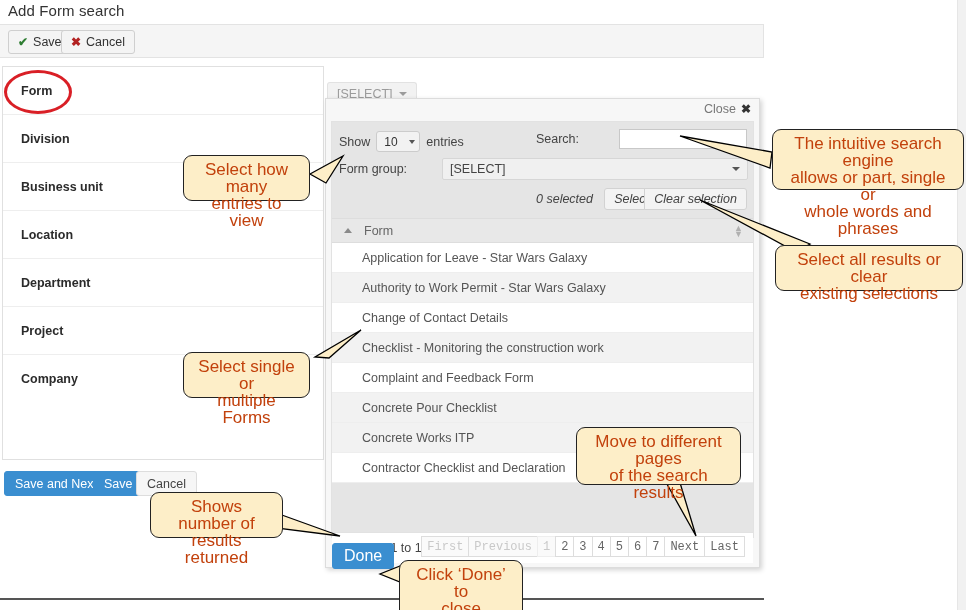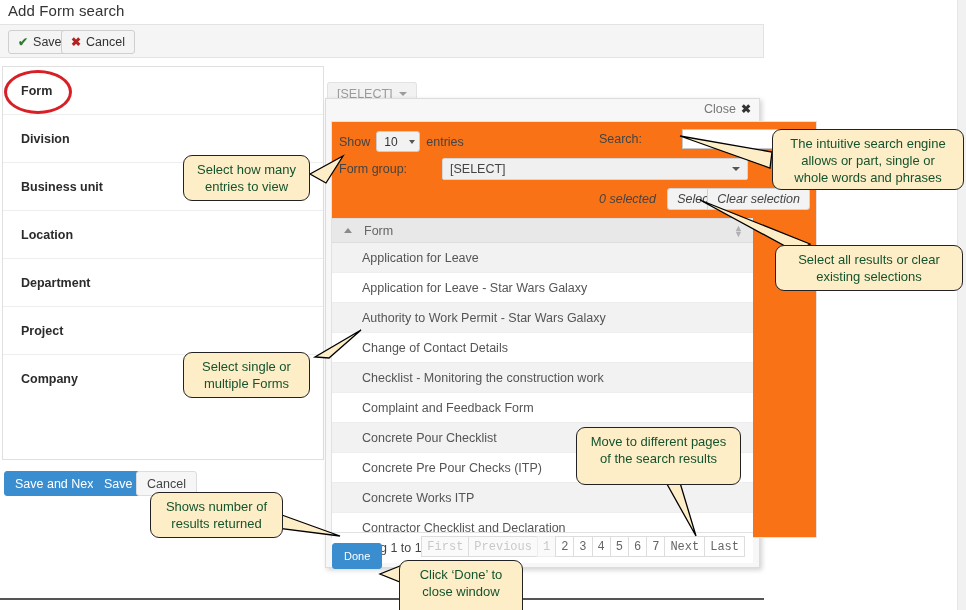--- a/index.html
+++ b/index.html
@@ -183,23 +183,23 @@
     align-items: center;
     gap: 5px;
     cursor: pointer;
   }
   #close-btn .x { color: #333; font-weight: bold; font-size: 12px; }
 
   #modal-body {
     position: absolute;
     left: 5px;
     top: 22px;
-    width: 486px;
+    width: 423px;
     height: 417px;
-    background: #f97316;
+    background: #e5e5e5;
     border: 1px solid #e2e2e2;
     box-sizing: border-box;
   }
 
   
   #ctrl-row1 {
     position: relative;
     height: 36px;
   }
   #show-entries {
@@ -410,36 +410,36 @@
 
   #done-btn {
     position: absolute;
     left: 6px;
     top: 444px;
     background: #3a8ed0;
     color: #fff;
     border: 1px solid #3a8ed0;
     border-radius: 3px;
     height: 22px;
-    font-size: 11px;
+    font-size: 16px;
     display: flex;
     align-items: center;
     padding: 12px 11px;
     box-sizing: border-box;
     cursor: pointer;
   }
 
   
   .callout {
     position: absolute;
     background: #fdeec8;
     border: 1.5px solid #222;
     border-radius: 9px;
-    font-size: 13px;
-    color: #14532d;
+    font-size: 17px;
+    color: #c2410c;
     text-align: center;
     line-height: 17px;
     padding: 5px 12px;
     box-sizing: border-box;
     z-index: 8;
   }
   .pointer { position: absolute; z-index: 7; }
   .pointer svg { display: block; overflow: visible; }
 
   
@@ -559,44 +559,38 @@
       </div>
     </div>
 
     <div id="result-table">
       <div id="table-head">
         <span id="sort-caret"></span>
         <span>Form</span>
         <span id="sort-updown">▲<br>▼</span>
       </div>
 
-      <div class="trow odd">
-          <span>Application for Leave</span>
-        </div>
       <div class="trow even">
           <span>Application for Leave - Star Wars Galaxy</span>
         </div>
       <div class="trow odd">
           <span>Authority to Work Permit - Star Wars Galaxy</span>
         </div>
       <div class="trow even">
           <span>Change of Contact Details</span>
         </div>
       <div class="trow odd">
           <span>Checklist - Monitoring the construction work</span>
         </div>
       <div class="trow even">
           <span>Complaint and Feedback Form</span>
         </div>
       <div class="trow odd">
           <span>Concrete Pour Checklist</span>
         </div>
-      <div class="trow even">
-          <span>Concrete Pre Pour Checks (ITP)</span>
-        </div>
       <div class="trow odd">
           <span>Concrete Works ITP</span>
         </div>
       <div class="trow even">
           <span>Contractor Checklist and Declaration</span>
         </div>
     </div>
 
     <div id="table-footer">
       <span id="showing-text">Showing 1 to 10 of 62 entries</span>

